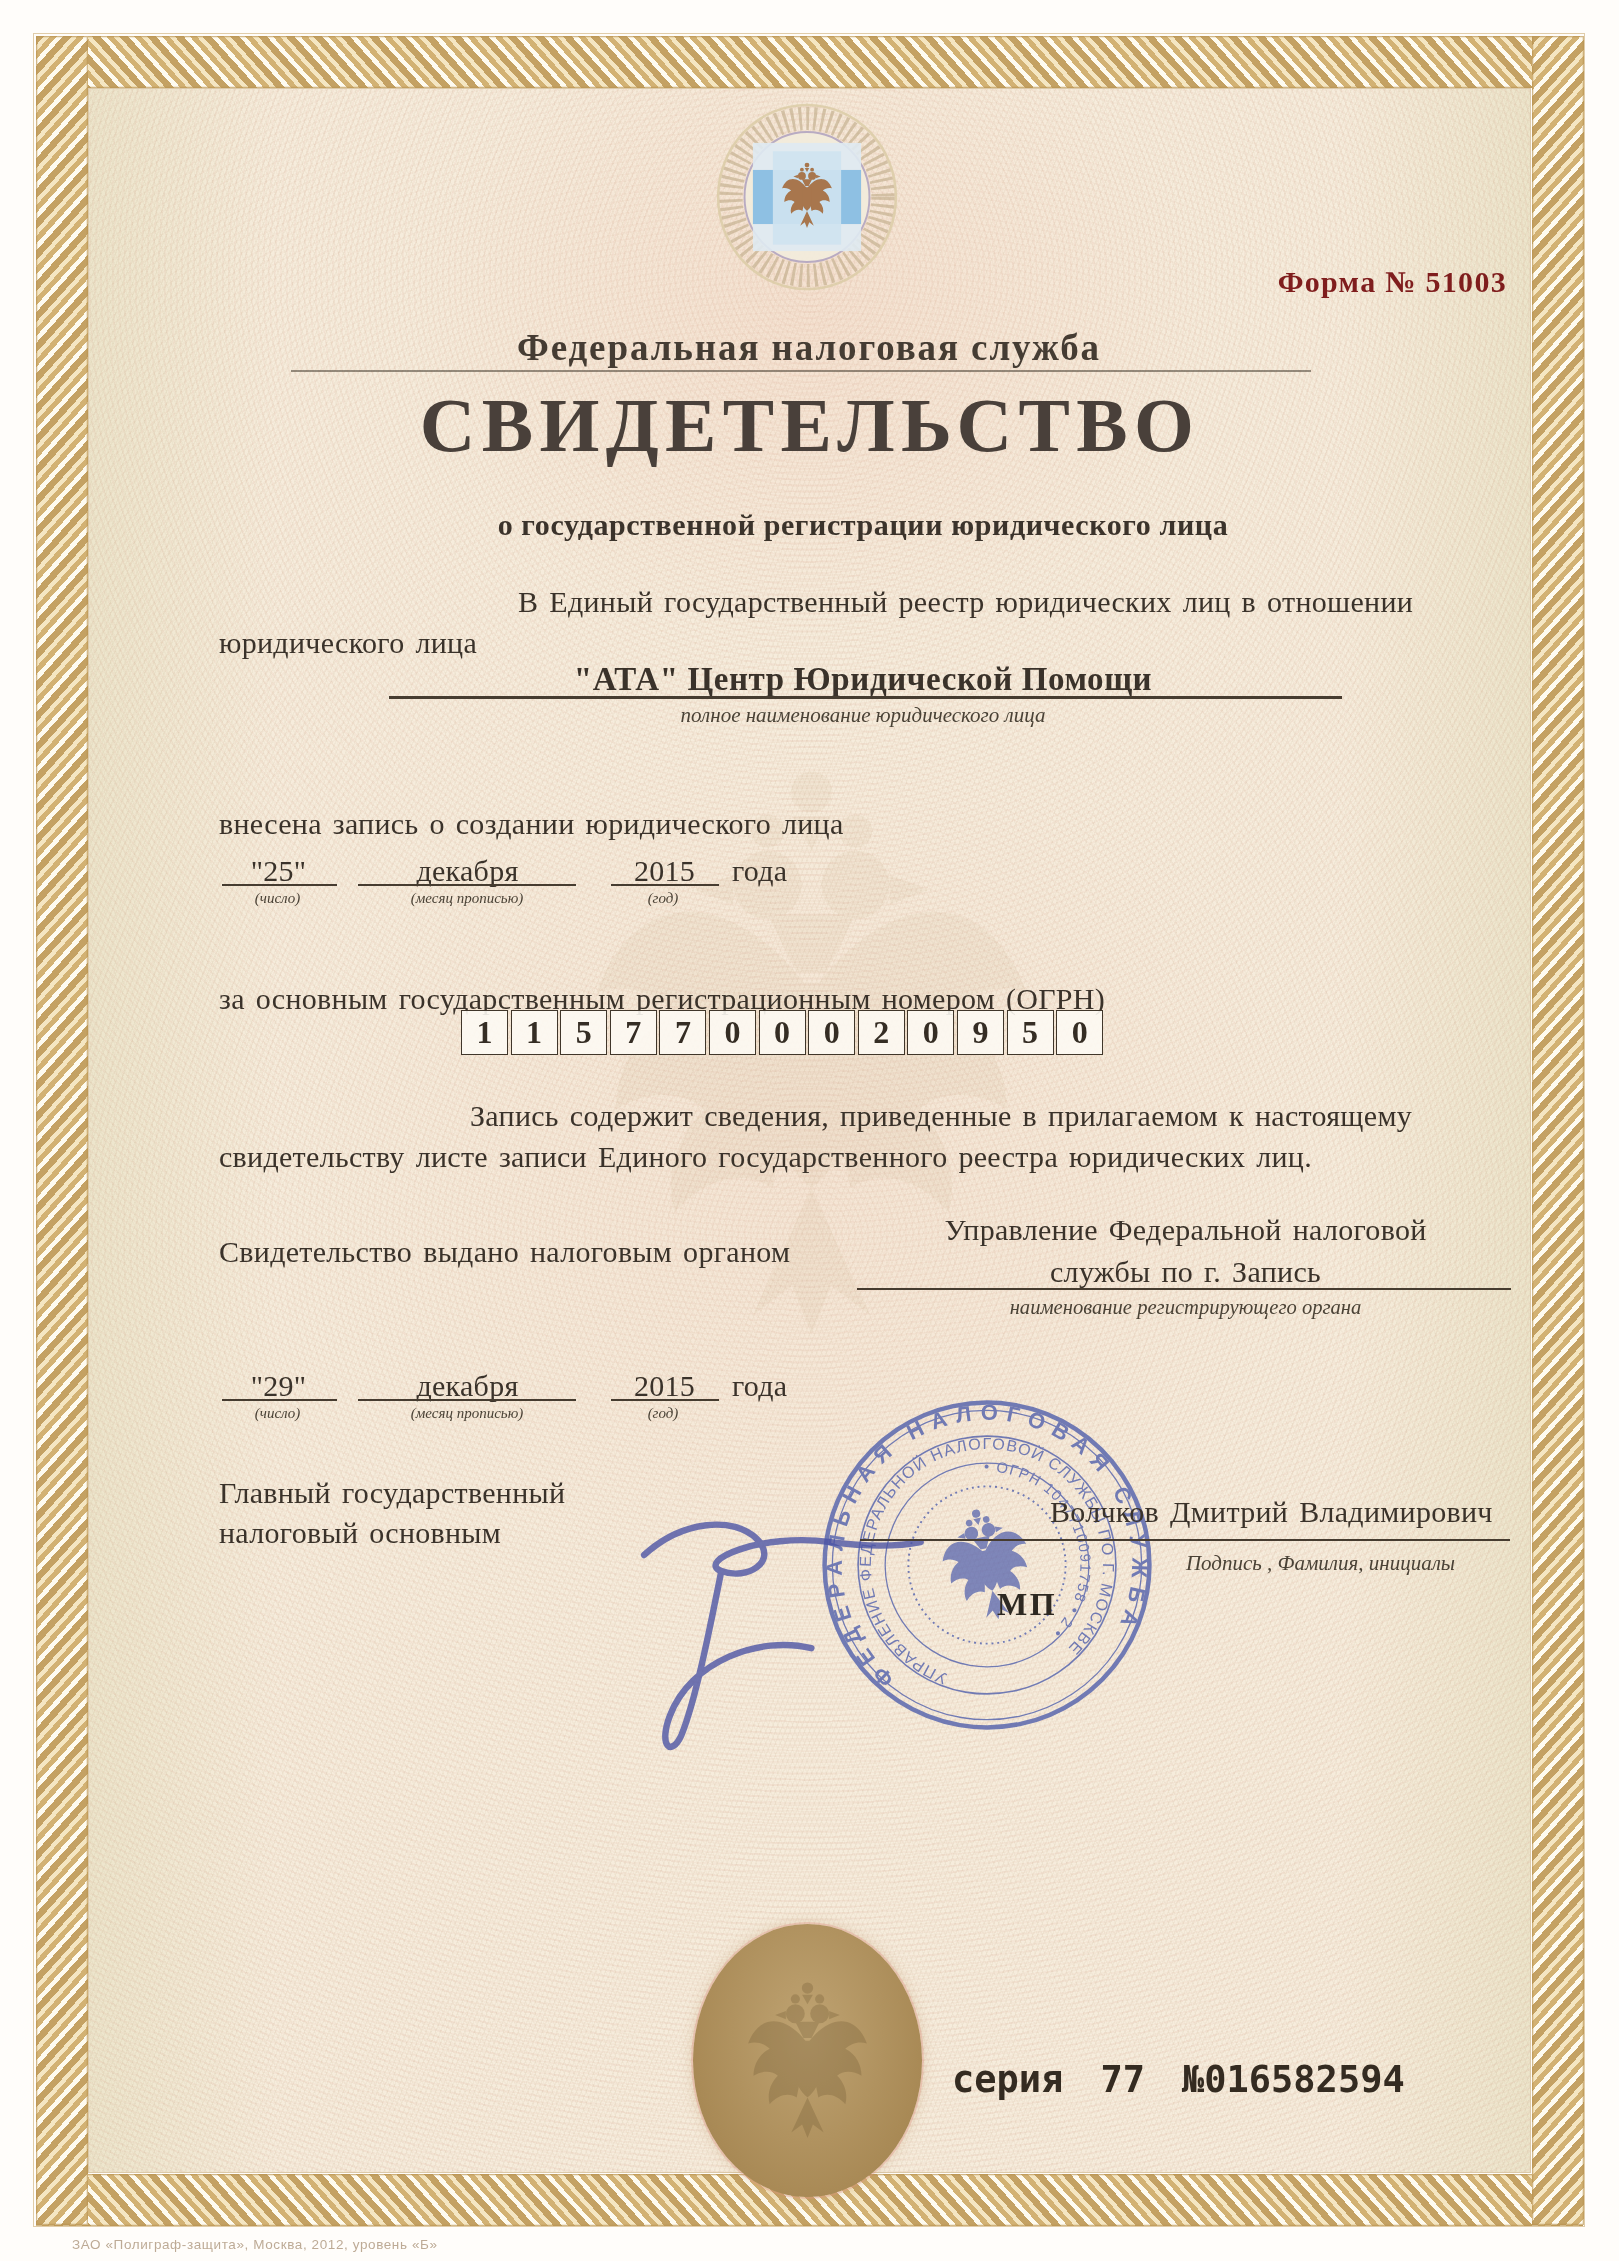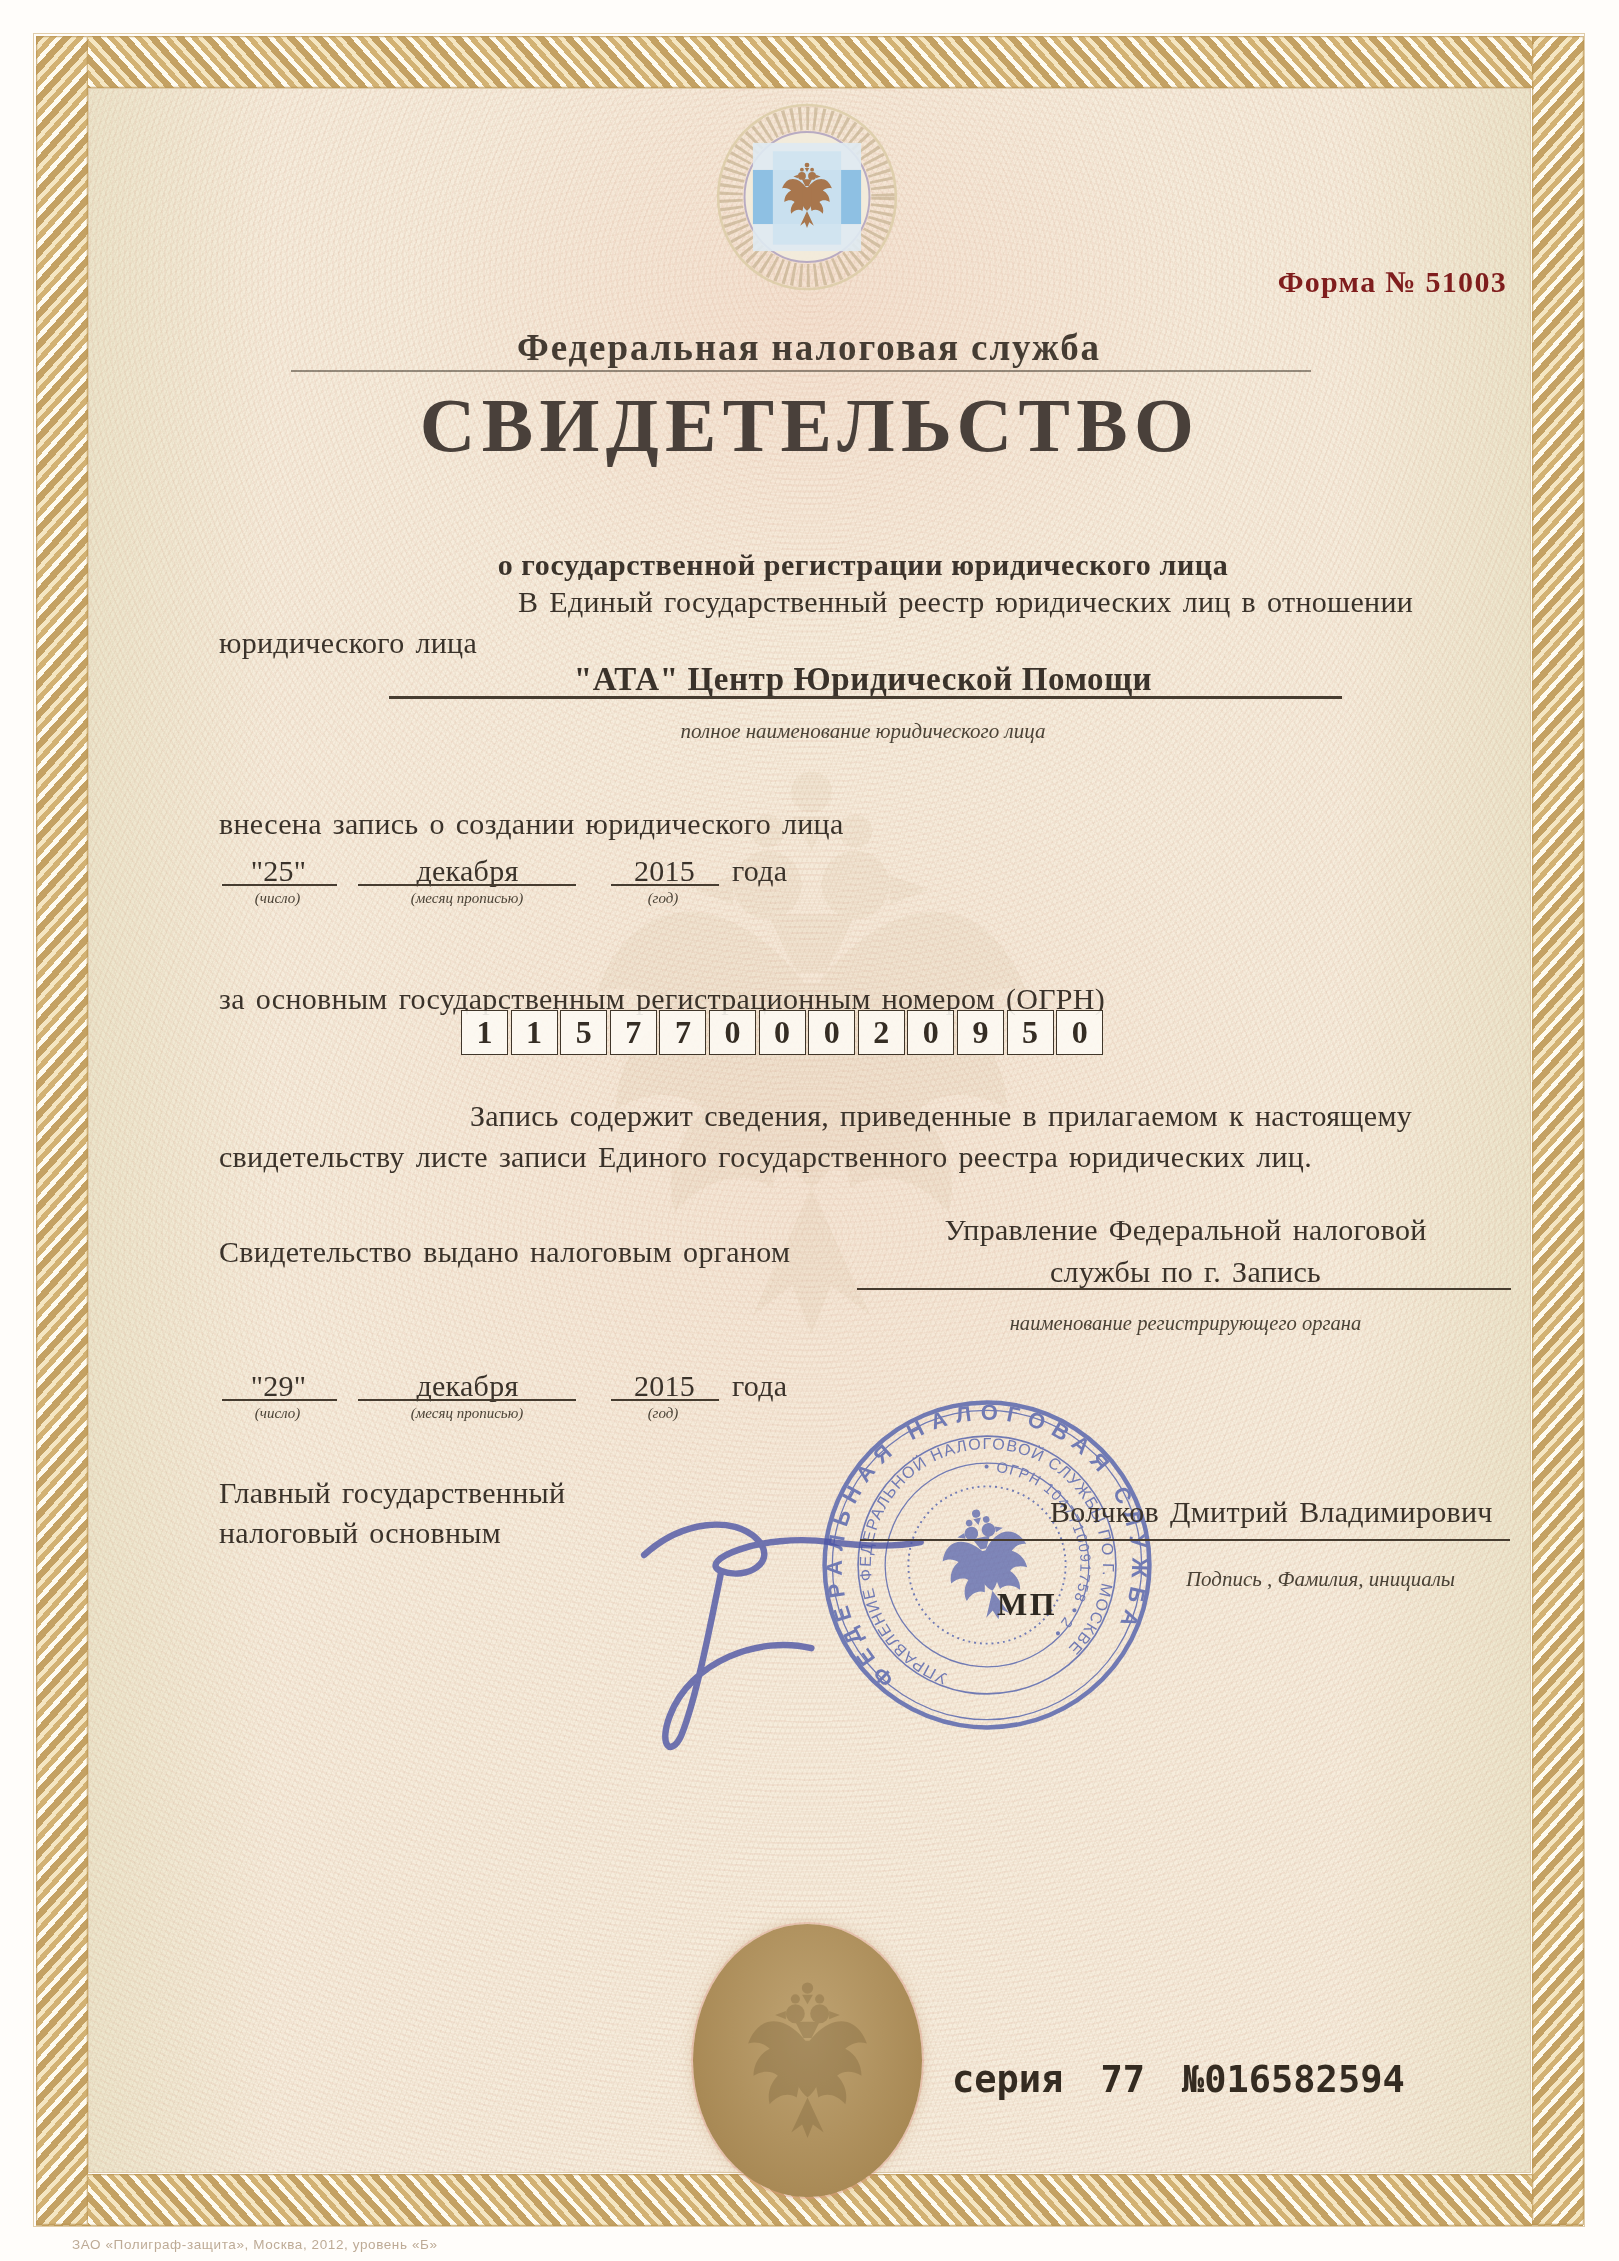--- a/index.html
+++ b/index.html
@@ -31,27 +31,27 @@
       repeating-linear-gradient(68deg, rgba(167,142,98,.05) 0 1.3px, transparent 1.3px 4.5px),
       linear-gradient(90deg, rgba(221,217,176,.38) 0%, rgba(221,217,176,0) 13%,
                       rgba(221,217,176,0) 87%, rgba(221,217,176,.38) 100%),
       #f6ecdc;}
   
   .txt{position:absolute;white-space:nowrap;}
   .ctr{text-align:center;}
   .ital{font-style:italic;color:#4a4236;}
   .uline{position:absolute;background:#463c30;}
   .body46{font-size:30px;word-spacing:3.2px;letter-spacing:0.3px;}
-  .cap33{font-size:21px;margin-top:16px;}
+  .cap33{font-size:21px;}
   .cap31{font-size:15px;}
   
   .forma{font-size:30px;font-weight:600;letter-spacing:1.3px;color:#7f1d1d;}
   .agency{font-size:37px;font-weight:700;letter-spacing:1.9px;color:#453c33;}
   .big-title{font-size:77px;font-weight:700;letter-spacing:6.4px;color:#49403a;}
-  .subtitle{font-size:30px;font-weight:700;letter-spacing:0.6px;color:#3b332b;margin-top:40px;}
+  .subtitle{font-size:30px;font-weight:700;letter-spacing:0.6px;color:#3b332b;}
   .company{font-size:33px;font-weight:700;letter-spacing:0.6px;}
   .ogrn-row{position:absolute;display:flex;gap:2.6px;}
   .ogrn-cell{width:45px;height:43px;border:1.9px solid #40362a;background:rgba(253,250,243,.9);
         display:flex;align-items:center;justify-content:center;font-size:32px;font-weight:700;color:#352d24;}
   .mp{font-size:32px;font-weight:700;letter-spacing:2.6px;color:#2e2922;}
   .series-line{font-family:"DejaVu Sans Mono",monospace;font-size:37px;font-weight:700;color:#342b21;}
   .series-line span{margin-right:37px;}
   .series-line span:last-child{margin-right:0;}
   .microprint{font-family:"Liberation Sans",sans-serif;font-size:13.5px;letter-spacing:0.6px;
         color:rgba(145,115,82,.6);}

